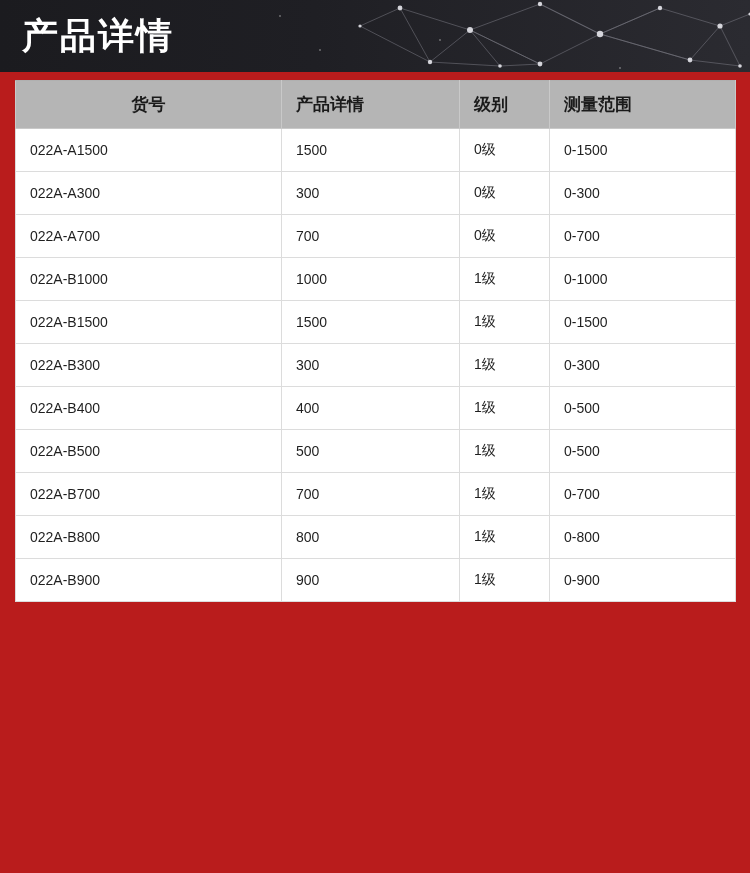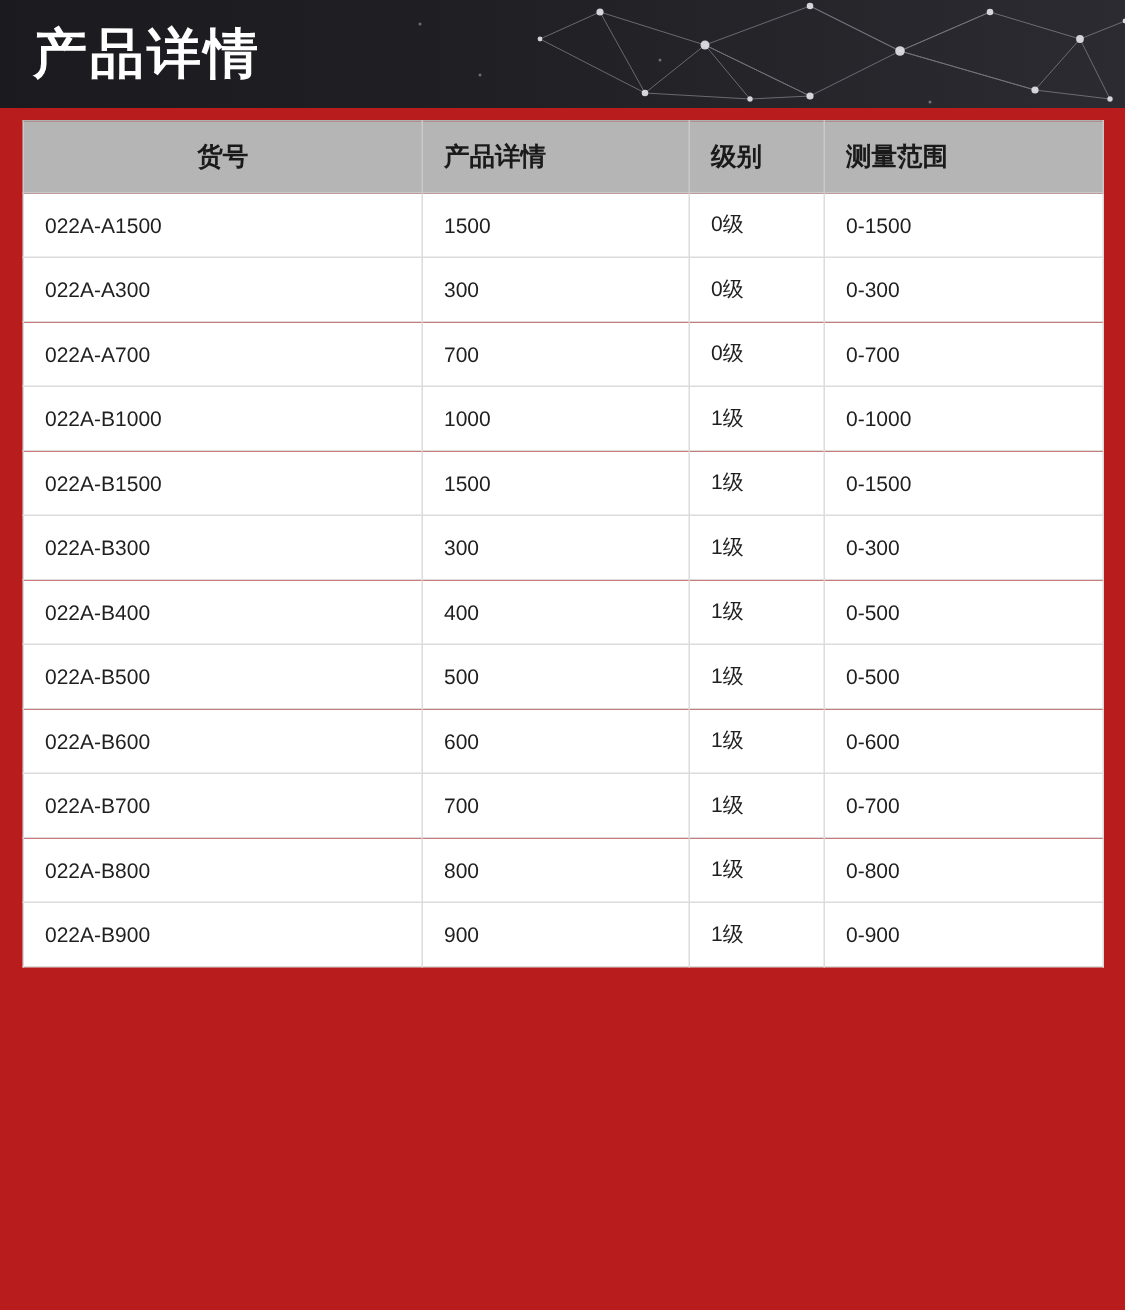--- a/index.html
+++ b/index.html
@@ -204,26 +204,20 @@
             <td>1级</td>
             <td>0-500</td>
           </tr>
           <tr>
             <td>022A-B500</td>
             <td>500</td>
             <td>1级</td>
             <td>0-500</td>
           </tr>
           <tr>
-            <td>022A-B600</td>
-            <td>600</td>
-            <td>1级</td>
-            <td>0-600</td>
-          </tr>
-          <tr>
             <td>022A-B700</td>
             <td>700</td>
             <td>1级</td>
             <td>0-700</td>
           </tr>
           <tr>
             <td>022A-B800</td>
             <td>800</td>
             <td>1级</td>
             <td>0-800</td>

